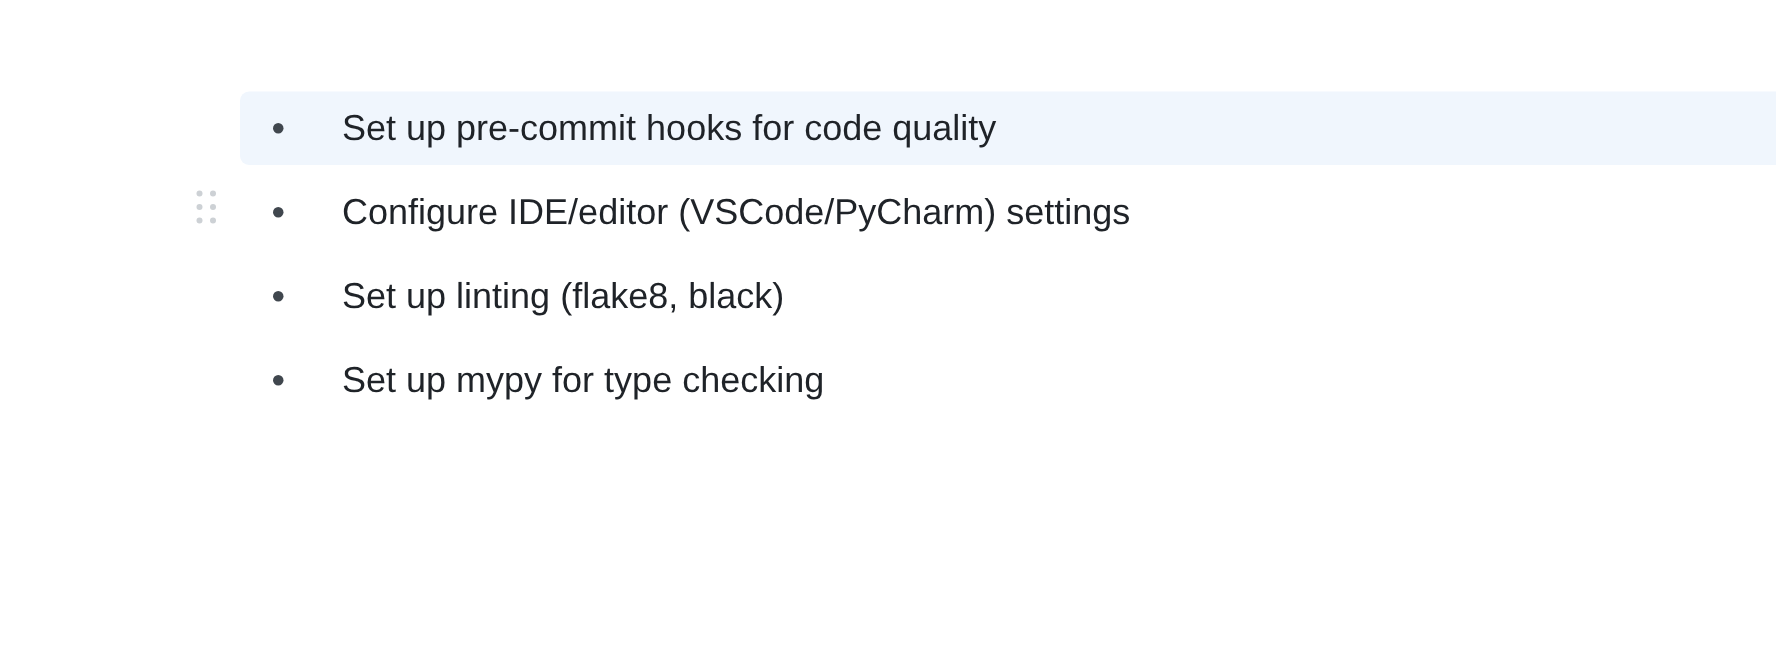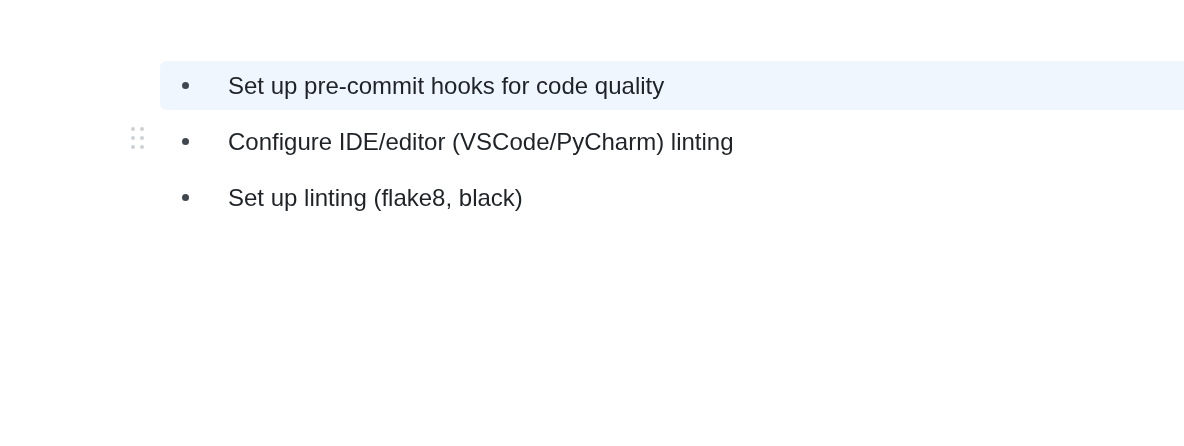--- a/index.html
+++ b/index.html
@@ -86,25 +86,29 @@
 
   <div class="list">
 
     <div class="row highlighted">
       <span class="bullet"></span>
       <span class="item-text">Set up pre-commit hooks for code quality</span>
     </div>
 
     <div class="row">
       <span class="bullet"></span>
-      <span class="item-text">Configure IDE/editor (VSCode/PyCharm) linting</span>
+      <span class="item-text">Configure IDE/editor (VSCode/PyCharm) settings</span>
     </div>
 
     <div class="row">
       <span class="bullet"></span>
       <span class="item-text">Set up linting (flake8, black)</span>
     </div>
 
 
+    <div class="row">
+      <span class="bullet"></span>
+      <span class="item-text">Set up mypy for type checking</span>
+    </div>
 
   </div>
 
 </div>
 
 </body></html>

